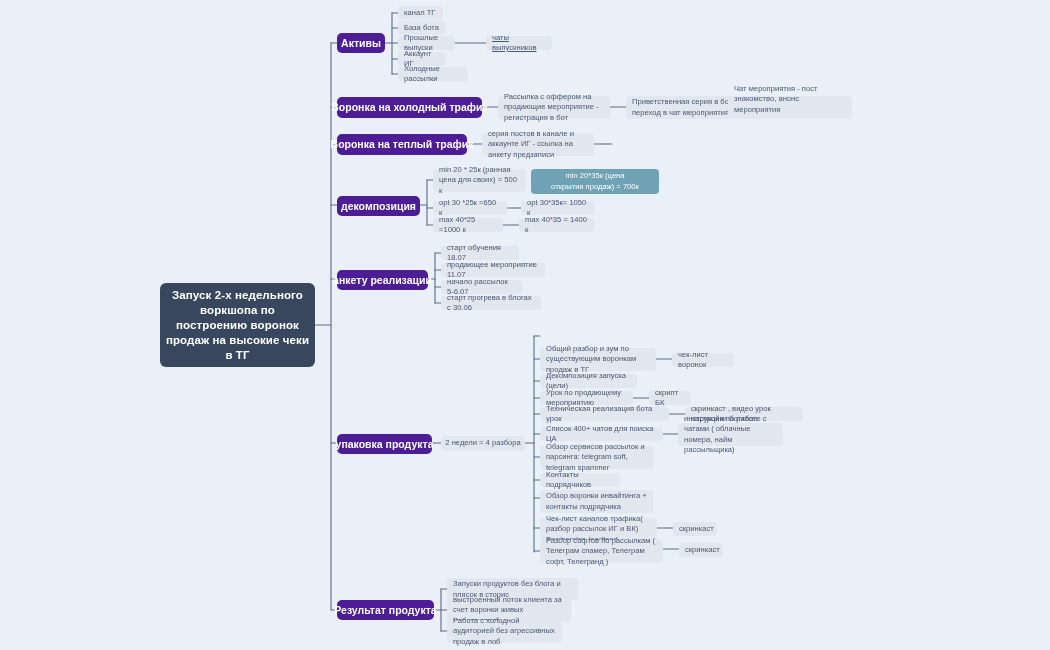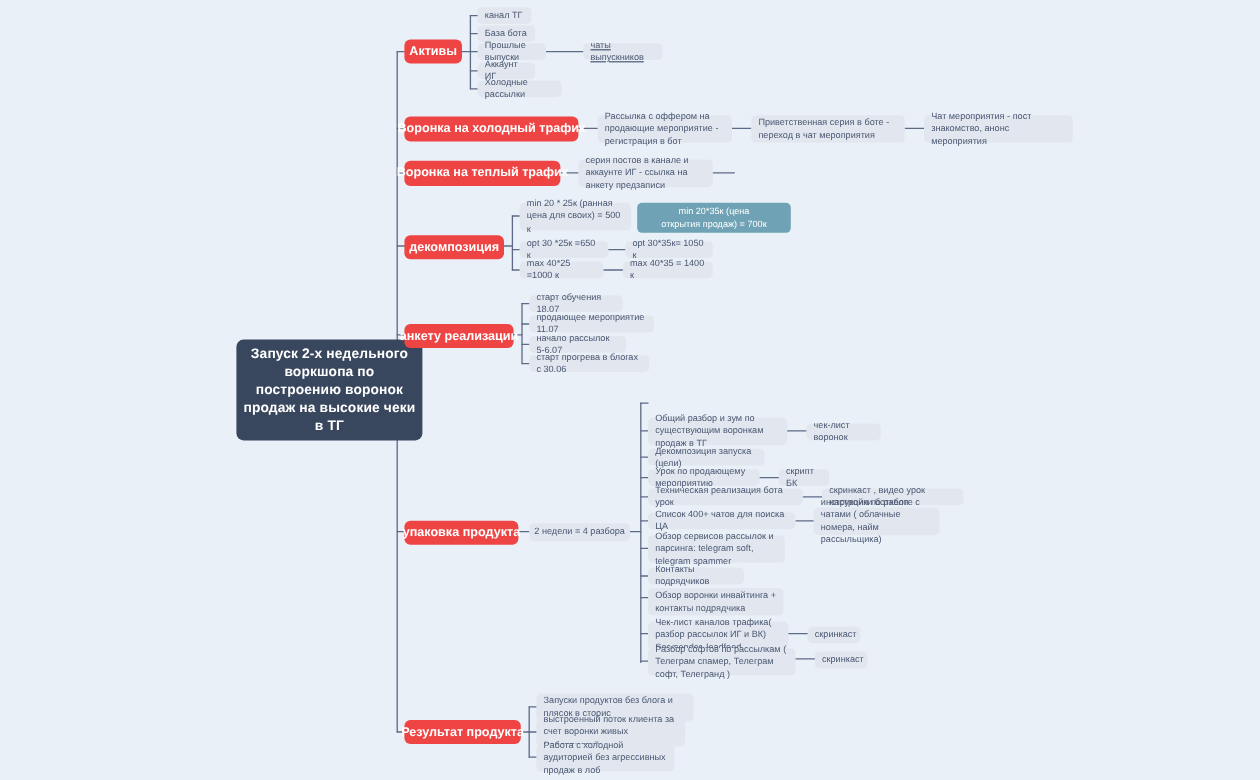--- a/index.html
+++ b/index.html
@@ -30,25 +30,24 @@
   
   .root {
     background: #39475e;
     color: #ffffff;
     border-radius: 6px;
     font-weight: bold;
     font-size: 11.5px;
     line-height: 15px;
     padding: 8px 4px;
     letter-spacing: 0.1px;
-    margin-left: 37px;
   }
   
   .branch {
-    background: #ef4444;
+    background: #4c1d95;
     color: #ffffff;
     border-radius: 5px;
     font-weight: bold;
     font-size: 10.5px;
     line-height: 13px;
     padding: 5px 9px;
     white-space: nowrap;
   }
   
   .leaf {
@@ -191,21 +190,21 @@
 
   <div class="node branch" style="left:337px; top:97px; width:145px; height:21px;">
     <span>Воронка на холодный трафик</span>
   </div>
   <div class="node leaf" style="left:498px; top:96px; width:112px; height:23px;">
     <span>Рассылка с оффером на продающие мероприятие - регистрация в бот</span>
   </div>
   <div class="node leaf" style="left:626px; top:96px; width:128px; height:23px;">
     <span>Приветственная серия в боте - переход в чат мероприятия</span>
   </div>
-  <div class="node leaf" style="left:770px; top:96px; width:124px; height:23px;">
+  <div class="node leaf" style="left:728px; top:96px; width:124px; height:23px;align-items:flex-end;">
     <span>Чат мероприятия - пост знакомство, анонс мероприятия</span>
   </div>
 
   <div class="node branch" style="left:337px; top:134px; width:130px; height:21px;">
     <span>Воронка на теплый трафик</span>
   </div>
   <div class="node leaf" style="left:482px; top:133px; width:112px; height:23px;">
     <span>серия постов в канале и аккаунте ИГ - ссылка на анкету предзаписи</span>
   </div>
 

